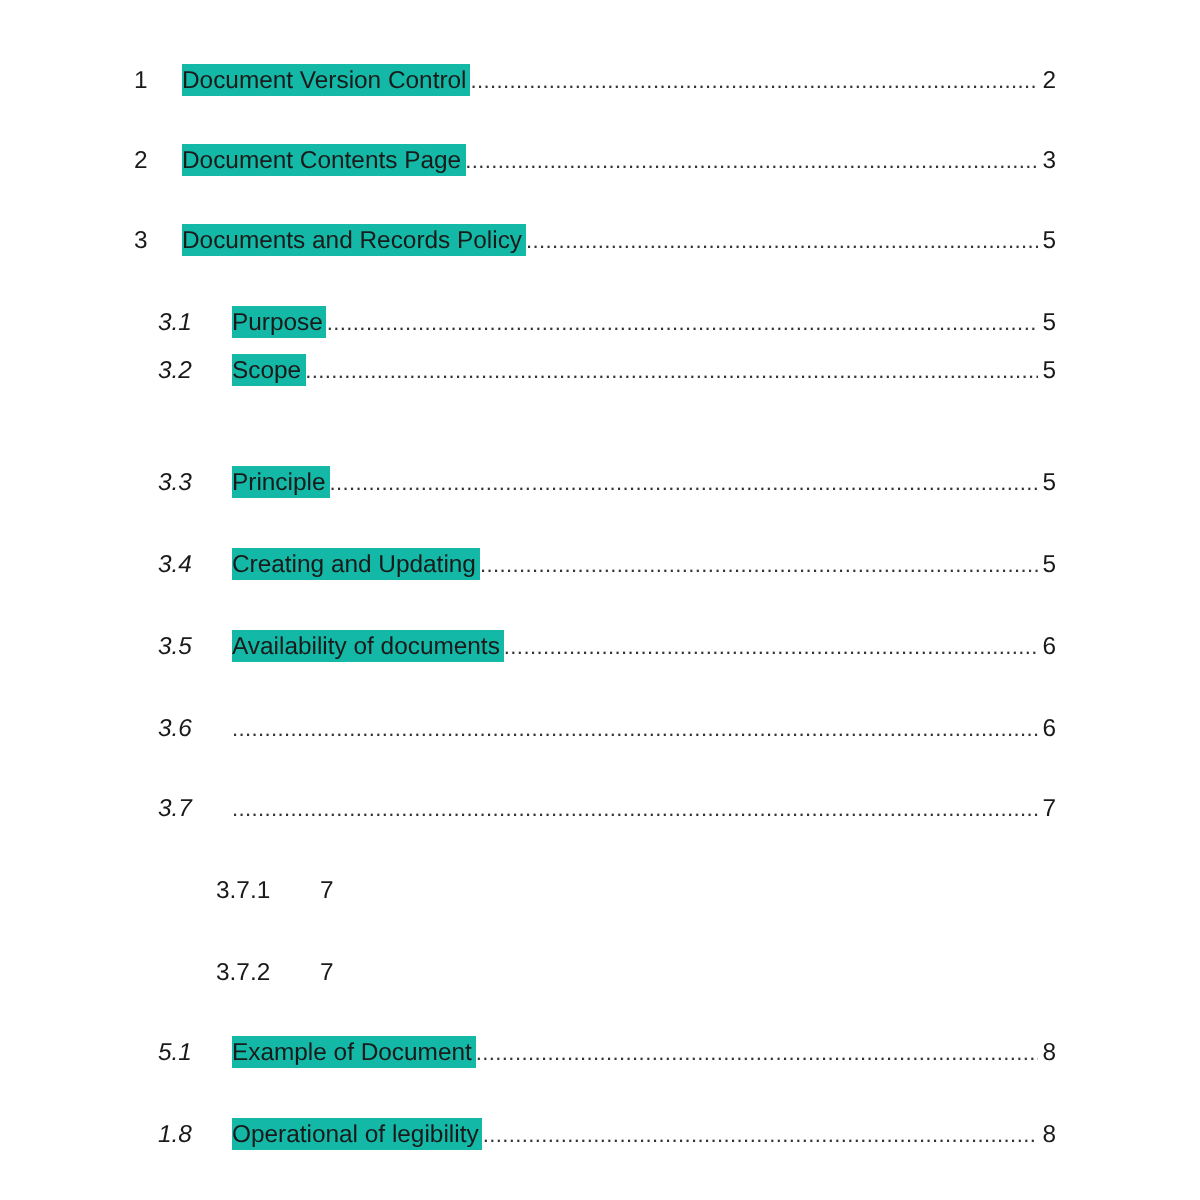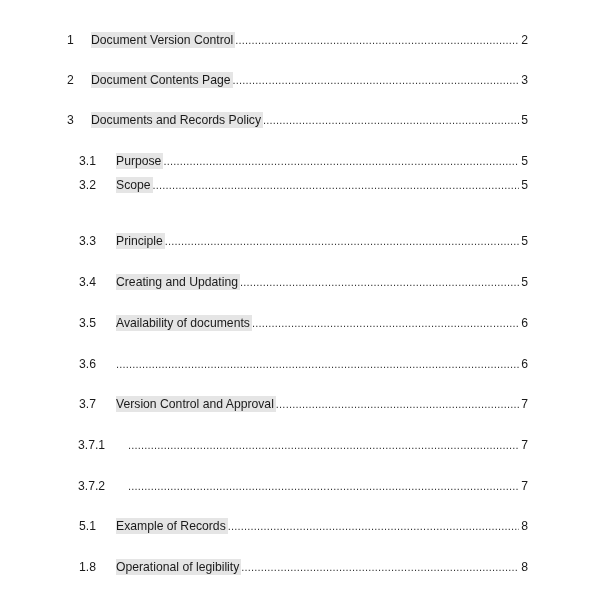--- a/index.html
+++ b/index.html
@@ -41,43 +41,43 @@
       white-space: nowrap;
       right: 72px;
       cursor: pointer;
     }
     .toc-row .num {
       position: absolute;
       top: 0;
     }
     .toc-row .label {
       flex: 0 0 auto;
-      background: #e5e5e5;
+      background: #14b8a6;
       padding-right: 2px;
     }
     .toc-row .leader {
       flex: 1 1 auto;
       overflow: hidden;
       color: #333;
       letter-spacing: 0.2px;
       font-size: 11px;
     }
     .toc-row .leader::before {
       content: "................................................................................................................................................................................................................................................................";
     }
     .toc-row .page {
       flex: 0 0 auto;
       padding-left: 2px;
       text-align: right;
     }
     .lvl1 { left: 91px; }
     .lvl1 .num { left: -24px; }
     .lvl2 { left: 116px; }
-    .lvl2 .num { left: -37px; }
-    .lvl3 { left: 128px; }
+    .lvl2 .num { left: -37px; font-style: italic; }
+    .lvl3 { left: 158px; flex-direction: column; }
     .lvl3 .num { left: -50px; }
   </style>
 </head>
 <body>
 
 <div class="title-descender">
   <span style="visibility:hidden">Document Contents Page</span>
 </div>
 
 <div class="toc">
@@ -139,40 +139,39 @@
   </div>
 
   <div class="toc-row lvl2" style="top:356px">
     <span class="num">3.6</span>
     <span class="leader"></span>
     <span class="page">6</span>
   </div>
 
   <div class="toc-row lvl2" style="top:396px">
     <span class="num">3.7</span>
-    <span class="label">Version Control and Approval</span>
     <span class="leader"></span>
     <span class="page">7</span>
   </div>
 
   <div class="toc-row lvl3" style="top:437px">
     <span class="num">3.7.1</span>
     <span class="leader"></span>
     <span class="page">7</span>
   </div>
 
   <div class="toc-row lvl3" style="top:478px">
     <span class="num">3.7.2</span>
     <span class="leader"></span>
     <span class="page">7</span>
   </div>
 
   <div class="toc-row lvl2" style="top:518px">
     <span class="num">5.1</span>
-    <span class="label">Example of Records</span>
+    <span class="label">Example of Document</span>
     <span class="leader"></span>
     <span class="page">8</span>
   </div>
 
   <div class="toc-row lvl2" style="top:559px">
     <span class="num">1.8</span>
     <span class="label">Operational of legibility</span>
     <span class="leader"></span>
     <span class="page">8</span>
   </div>

